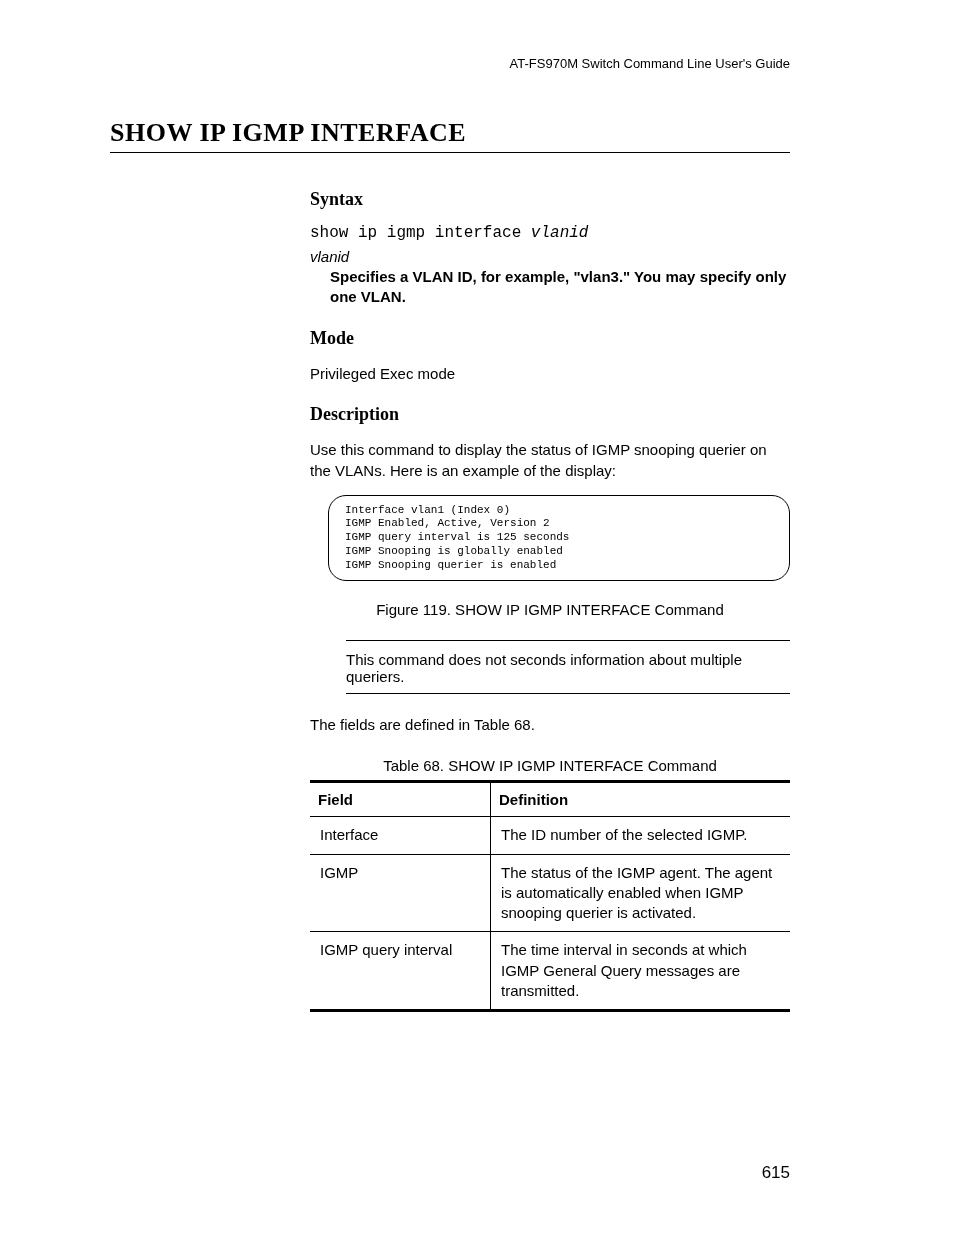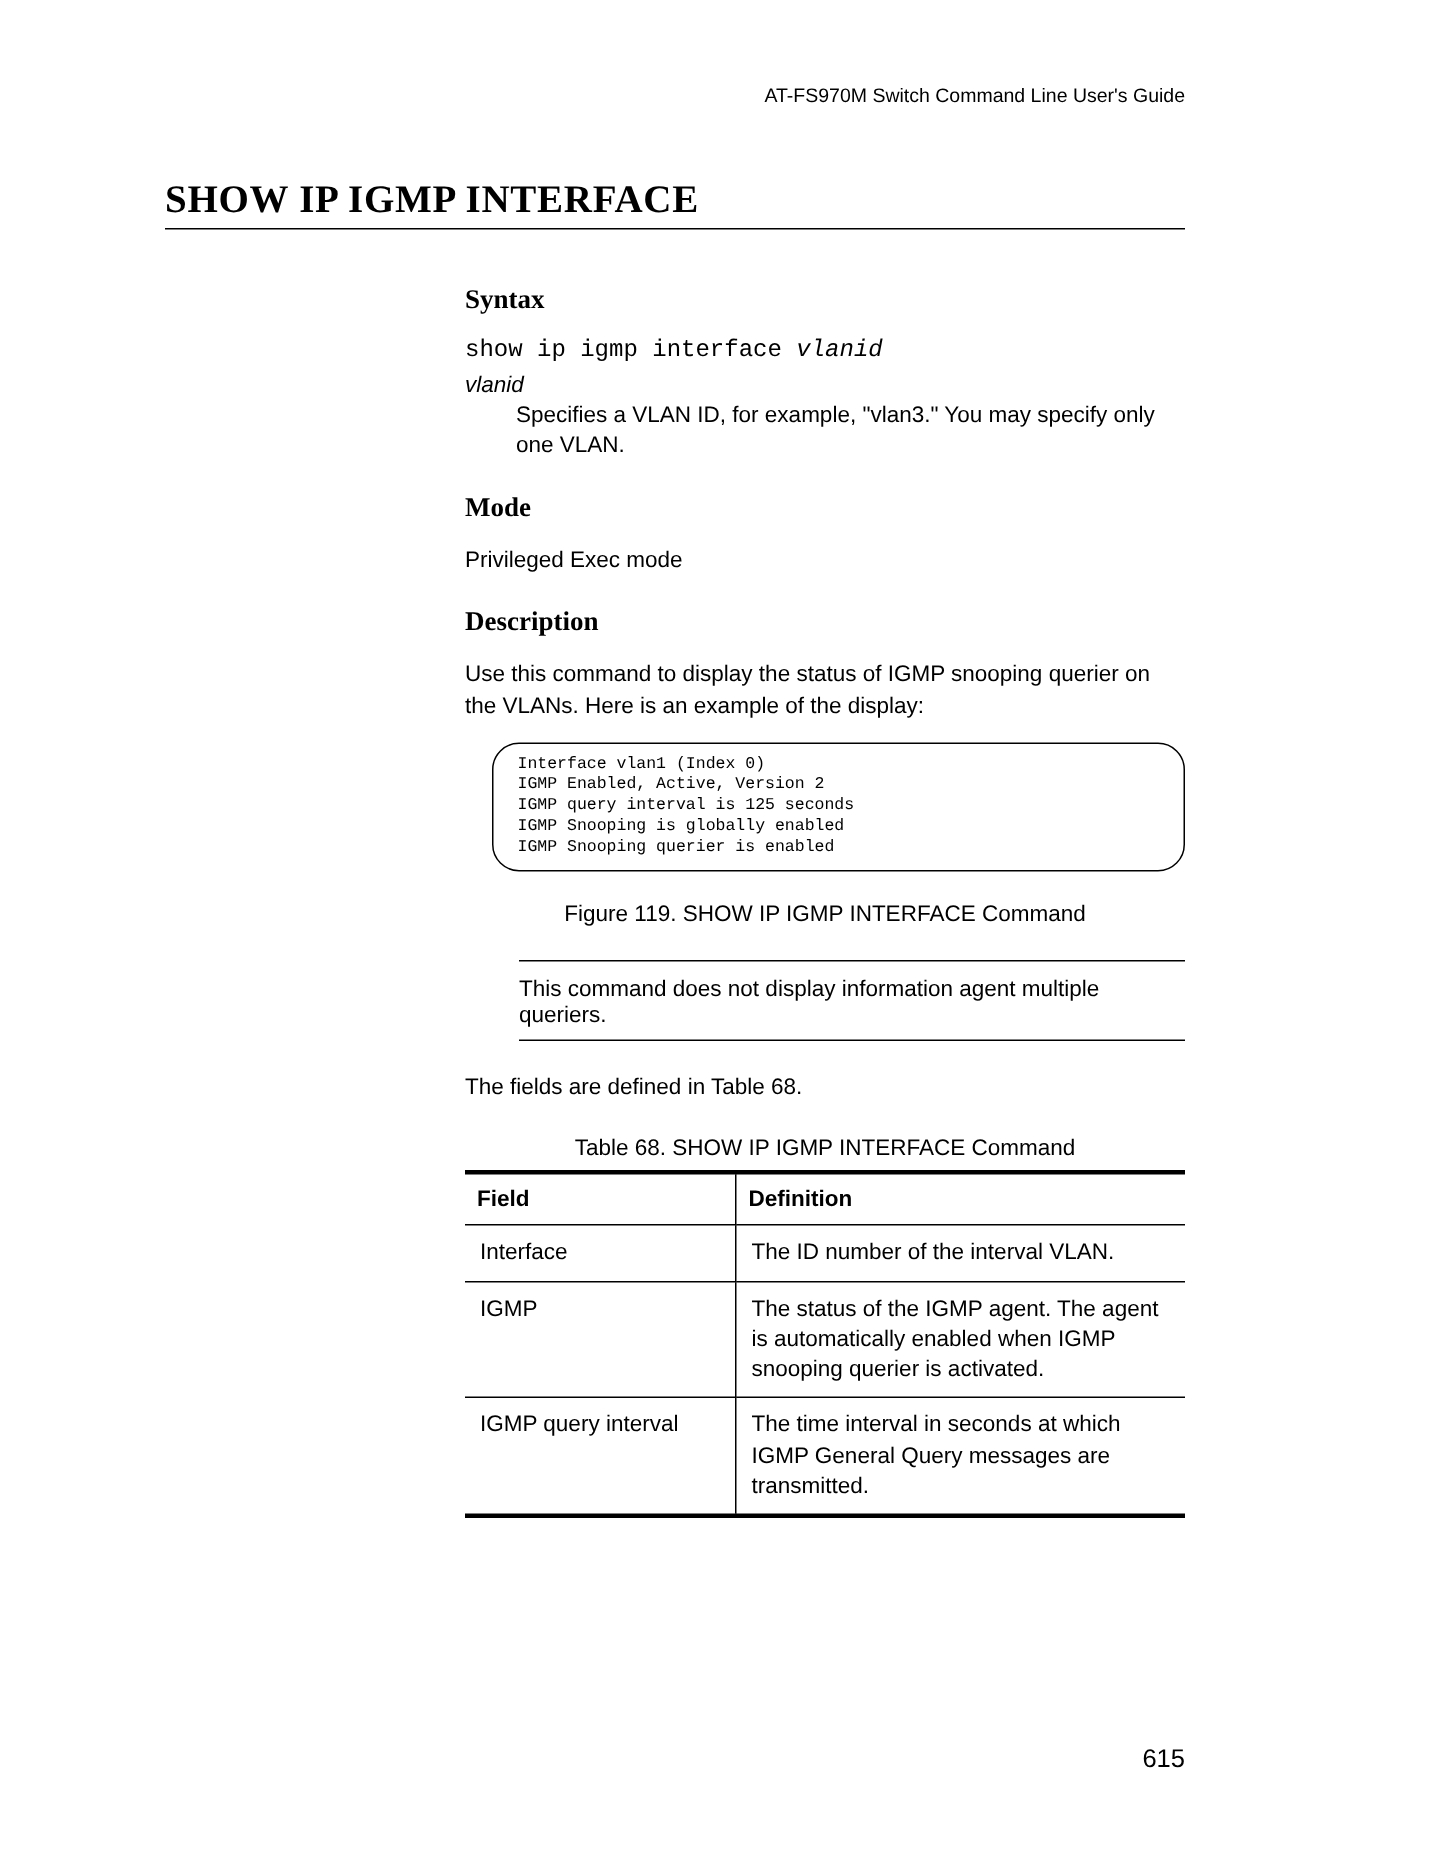--- a/index.html
+++ b/index.html
@@ -51,23 +51,24 @@
   .code-italic {
     font-style: italic;
   }
   .param-name {
     font-style: italic;
     font-size: 15px;
     margin-top: 6px;
   }
   .param-desc {
     font-size: 15px;
-    margin-left: 34px;
+    margin-left: 20px;
     margin-top: 2px;
     line-height: 1.35;
+    font-weight: bold;
   }
   .body-text {
     font-size: 15px;
     line-height: 1.4;
     margin-top: 8px;
   }
   .bubble {
     border: 1px solid #000;
     border-radius: 18px;
     padding: 8px 16px;
@@ -165,38 +166,38 @@
 
     <div class="bubble">Interface vlan1 (Index 0)
 IGMP Enabled, Active, Version 2
 IGMP query interval is 125 seconds
 IGMP Snooping is globally enabled
 IGMP Snooping querier is enabled</div>
 
     <div class="figure-caption">Figure 119. SHOW IP IGMP INTERFACE Command</div>
 
     <div class="note-block">
-      <div class="note-text">This command does not display information agent multiple queriers.</div>
+      <div class="note-text">This command does not seconds information about multiple queriers.</div>
     </div>
 
     <div class="body-text" style="margin-top:20px;">The fields are defined in Table 68.</div>
 
     <div class="table-caption">Table 68. SHOW IP IGMP INTERFACE Command</div>
 
     <table class="def-table">
       <thead>
         <tr>
           <th>Field</th>
           <th>Definition</th>
         </tr>
       </thead>
       <tbody>
         <tr>
           <td>Interface</td>
-          <td>The ID number of the interval VLAN.</td>
+          <td>The ID number of the selected IGMP.</td>
         </tr>
         <tr>
           <td>IGMP</td>
           <td>The status of the IGMP agent. The agent is automatically enabled when IGMP snooping querier is activated.</td>
         </tr>
         <tr>
           <td>IGMP query interval</td>
           <td>The time interval in seconds at which IGMP General Query messages are transmitted.</td>
         </tr>
       </tbody>

